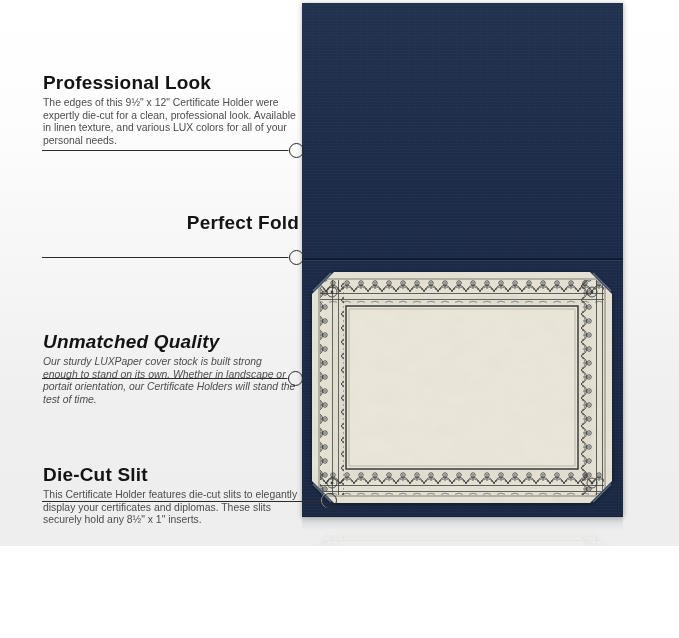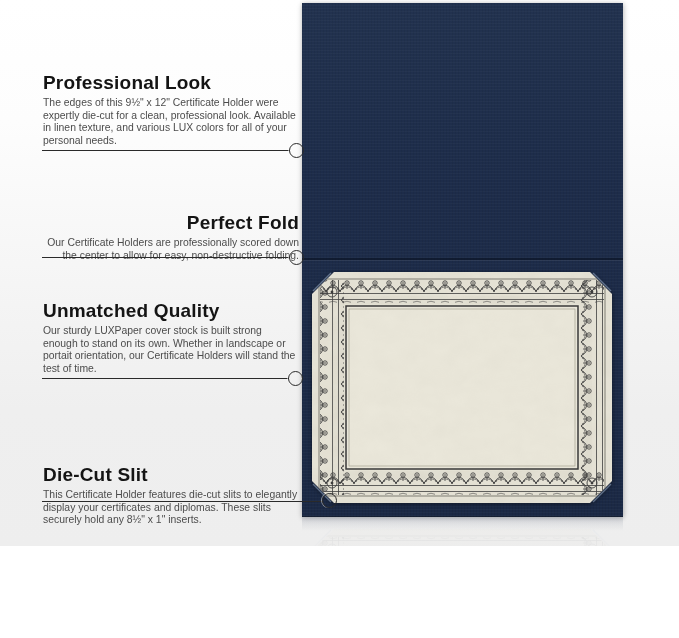--- a/index.html
+++ b/index.html
@@ -37,21 +37,21 @@
     background:linear-gradient(180deg, rgba(29,44,74,0.20), rgba(29,44,74,0));}
   .cert-mirror{position:absolute; left:10px; top:12px; width:300px; height:231px;
     transform:scaleY(-1); opacity:0.16; filter:blur(0.6px);}
   .reflection .fade{position:absolute; inset:0;
     background:linear-gradient(180deg, rgba(238,238,238,0.25) 0%, rgba(238,238,238,0.8) 55%, #eeeeee 100%);}
   
   .callout{position:absolute; left:43px; width:256px; color:#1a1a1a;}
   .callout h3{margin:0; font-size:19px; line-height:21px; font-weight:bold;
     letter-spacing:0.2px; color:#141414;}
   .callout p{margin:4px 0 0 0; font-size:10.4px; line-height:12.5px; color:#4c4c4c;}
-  .s1{top:72px;} .s2{top:212px;text-align:right;} .s3{top:300px;} .s4{top:464px;}
+  .s1{top:72px;} .s2{top:212px;text-align:right;} .s3{top:331px;font-style:italic;} .s4{top:464px;}
   .rule{position:absolute; height:1px; background:var(--line,#2a2a2a);}
   .r1{left:42px; top:150px; width:248px;}
   .r2{left:42px; top:257px; width:248px;}
   .r3{left:42px; top:378px; width:247px;}
   .r4{left:42px; top:501px; width:281px;}
   .circle{position:absolute; width:15px; height:15px; border-radius:50%;
     border:1.6px solid var(--line,#2a2a2a); background:transparent; box-sizing:border-box;
     box-shadow:-1px 0 0 rgba(255,255,255,0.5);}
   .c1{left:289px; top:143px;}
   .c2{left:289px; top:250px;}
@@ -167,21 +167,20 @@
     </svg>
     <div class="fade"></div>
   </div>
 
   <div class="callout s1">
     <h3>Professional Look</h3>
     <p>The edges of this 9½" x 12" Certificate Holder  were expertly die-cut for a clean, professional look. Available in linen texture, and various LUX colors for all of your personal needs.</p>
   </div>
   <div class="callout s2">
     <h3>Perfect Fold</h3>
-    <p>Our Certificate Holders are professionally scored down the center to allow for easy, non-destructive folding.</p>
   </div>
   <div class="callout s3">
     <h3>Unmatched Quality</h3>
     <p>Our sturdy LUXPaper cover stock is built strong enough to stand on its own. Whether in landscape or portait orientation, our Certificate Holders will stand the test of time.</p>
   </div>
   <div class="callout s4">
     <h3>Die-Cut Slit</h3>
     <p>This Certificate Holder features die-cut slits to elegantly display your certificates and diplomas. These slits securely hold any 8½" x 1" inserts.</p>
   </div>
 

